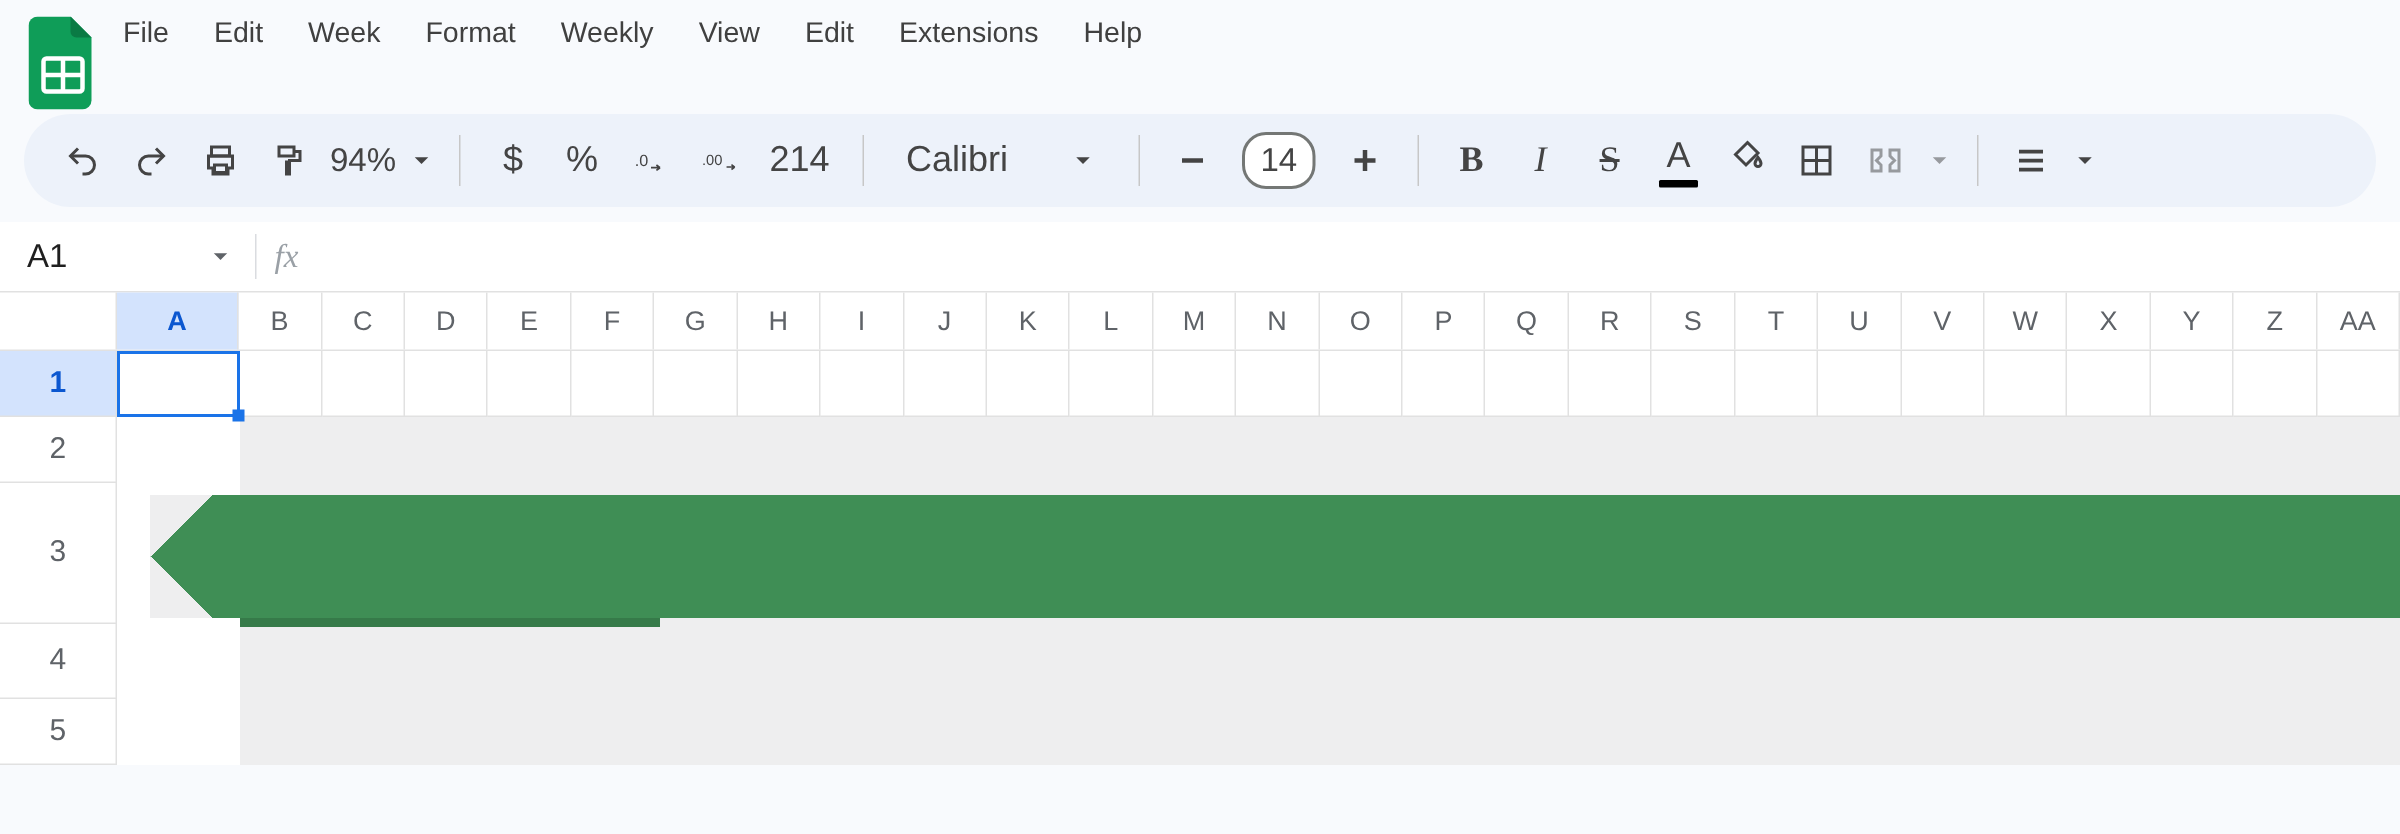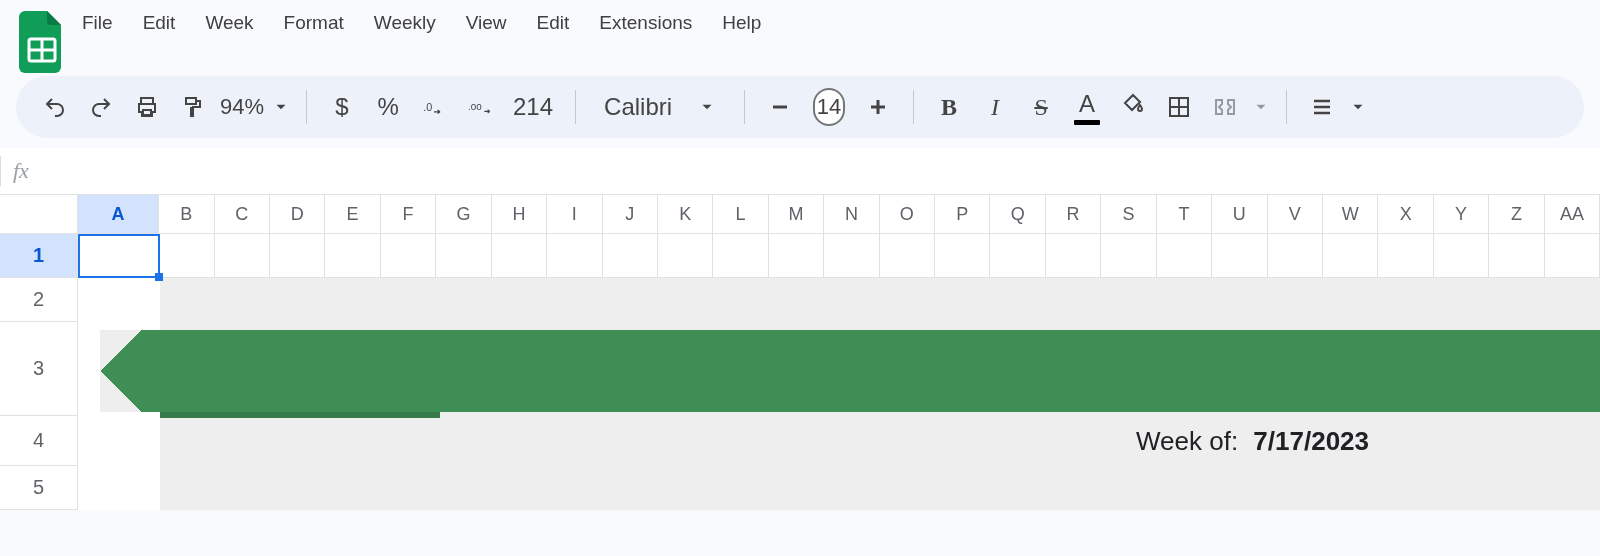--- a/index.html
+++ b/index.html
@@ -39,23 +39,23 @@
   
   .toolbar{
     margin:0 16px; height:62px; background:var(--toolbar-bg);
     border-radius:40px; display:flex; align-items:center; padding:0 20px; gap:8px;
     color:#444;
   }
   .tool-btn{display:flex;align-items:center;justify-content:center; min-width:38px; height:38px; border-radius:6px;}
   .tool-btn svg{width:24px;height:24px;}
   .tool-sep{width:1px;height:34px;background:#c7c7c7; margin:0 8px;}
   .zoom{display:flex;align-items:center;gap:8px;font-size:22px;}
-  .fontname{display:flex;align-items:center;gap:26px;font-size:24px; padding:0 12px;}
+  .fontname{display:flex;align-items:center;gap:41px;font-size:24px; padding:0 12px;}
   .fontsize{display:flex;align-items:center;gap:14px;}
-  .fontsize .box{border:2px solid #747775; border-radius:16px; width:32px;height:38px; display:flex;align-items:center;justify-content:center; font-size:22px; background:#fff;}
+  .fontsize .box{border:2px solid #747775; border-radius:16px; width:49px;height:38px; display:flex;align-items:center;justify-content:center; font-size:22px; background:#fff;}
   .glyph{font-size:24px;}
   .bold{font-weight:700;font-family:Georgia,serif;}
   .ital{font-style:italic;font-family:Georgia,serif;}
   .strike{text-decoration:line-through;font-family:Georgia,serif;}
   .textcolor{display:flex;flex-direction:column;align-items:center;gap:2px;}
   .textcolor .bar{width:26px;height:5px;background:#000;border-radius:1px;}
   .fillcolor{display:flex;flex-direction:column;align-items:center;gap:2px;}
   .fillcolor .bar{width:26px;height:5px;background:transparent;}
   .caret{width:18px;height:18px;}
 
@@ -248,20 +248,26 @@
     <svg viewBox="0 0 24 24">
         <path d="M4 6h16M4 12h16M4 18h16" stroke="#444" stroke-width="2.5"></path>
       </svg>
   </div>
   <svg class="caret" viewBox="0 0 24 24">
       <path d="M6 9l6 6 6-6" fill="#444"></path>
     </svg>
 </div>
 
 <div class="fxbar">
+  <div class="namebox">
+    <span>A1</span>
+    <svg class="caret" viewBox="0 0 24 24">
+        <path d="M6 9l6 6 6-6" fill="#5f6368"></path>
+      </svg>
+  </div>
   <div class="fxsep"></div>
   <div class="fxlabel">fx</div>
   <div style="flex:1;height:100%;"></div>
 </div>
 
 <div class="sheet">
   <div class="colhdr" id="colhdr">
     <div class="ch corner rownum-col"></div>
 
   <div class="ch w-A sel">A</div>
@@ -446,19 +452,15 @@
           <div class="cell w-std" style="height: 44px; border-right-color: transparent; border-bottom-color: transparent;"></div>
           <div class="cell w-std" style="height: 44px; border-right-color: transparent; border-bottom-color: transparent;"></div>
         </div>
       <div class="greyfill" style="left:82px; top:44px; right:0; height:400px;"></div>
 
       <div class="selbox" style="left:0px; top:0px; width:82px; height:44px;"></div>
 
       <div class="ribbon" style="left:22px; top:96px; right:0; height:82px;"></div>
       <div class="ribbon-shadow" style="left:82px; top:178px; width:280px; height:6px;"></div>
 
-      <div class="weekof" style="left:1058px; top:192px;">
-        <span>Week of:</span>
-        <span class="date">7/17/2023</span>
-      </div>
     </div>
   </div>
 </div>
 
 </body></html>

